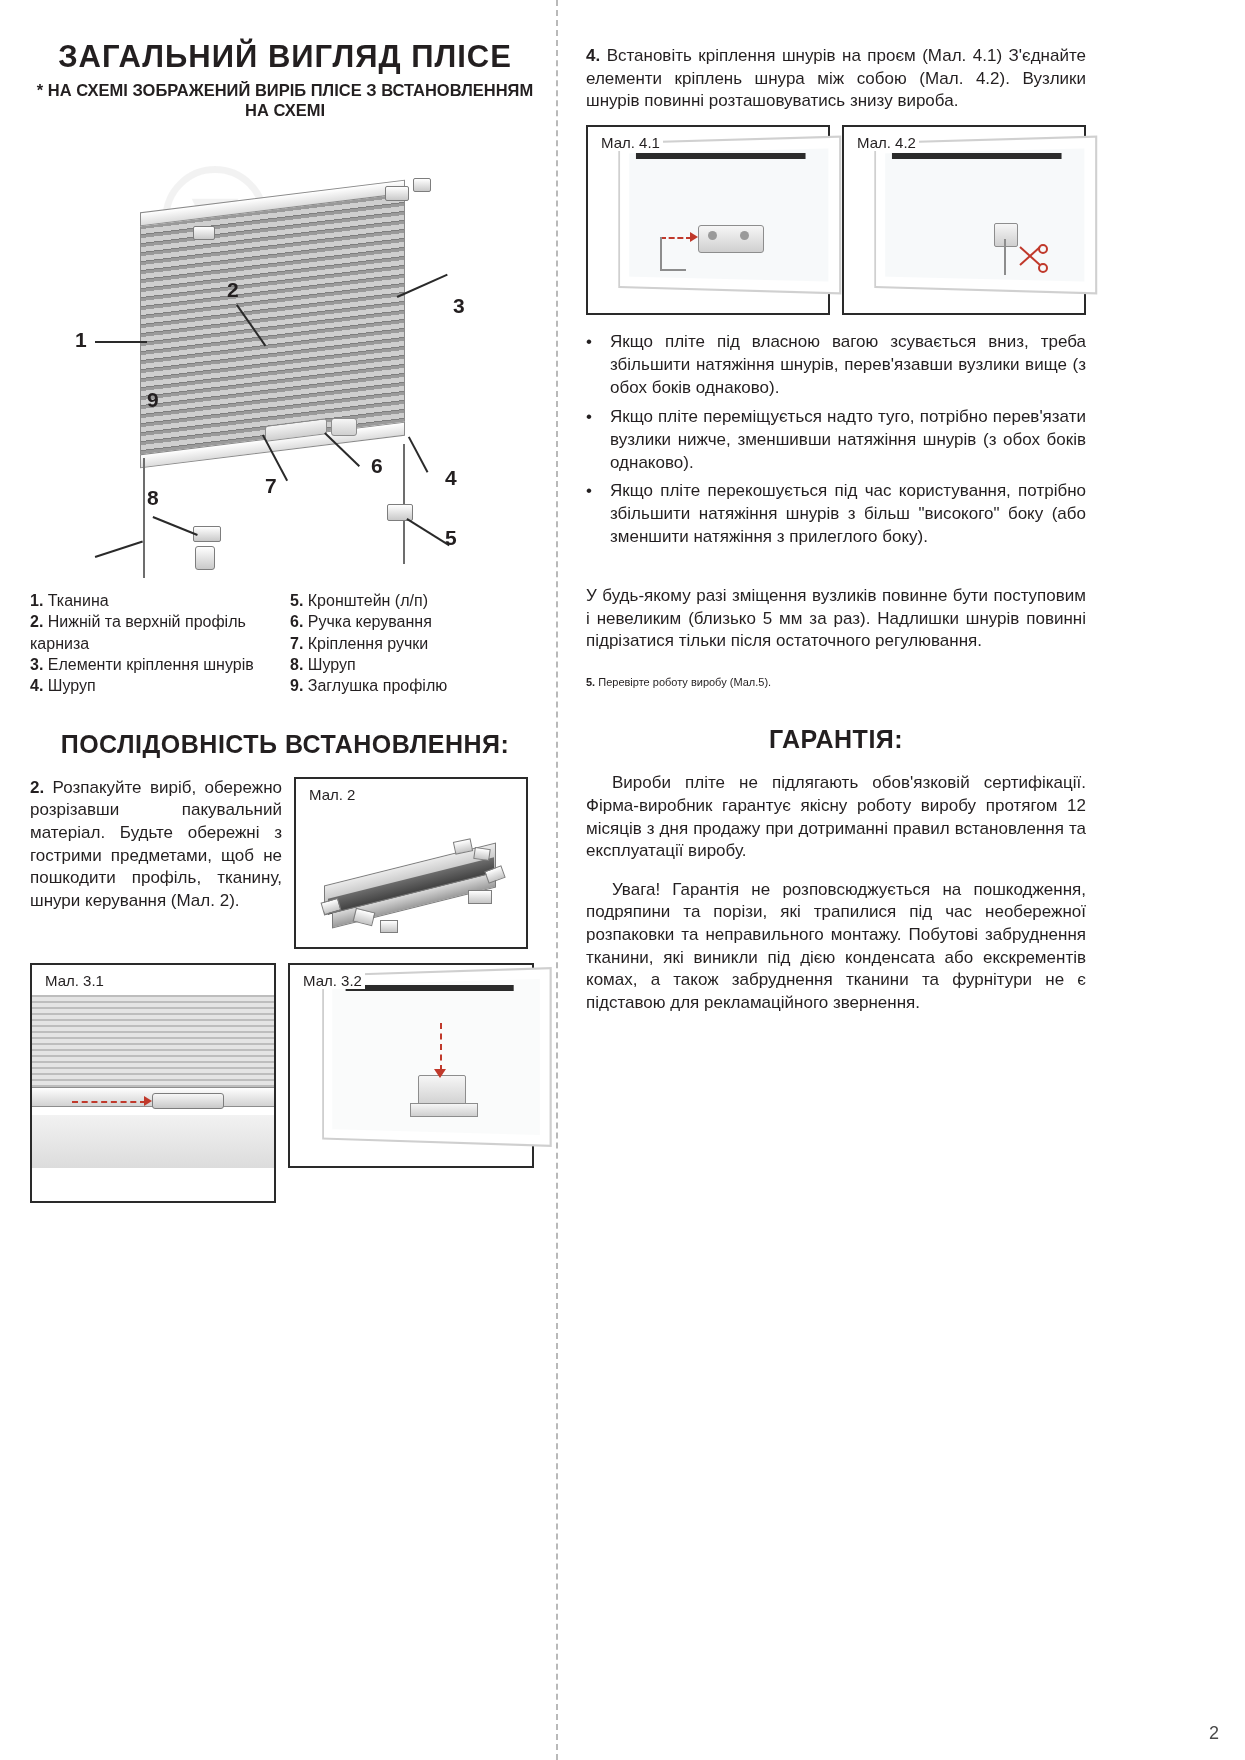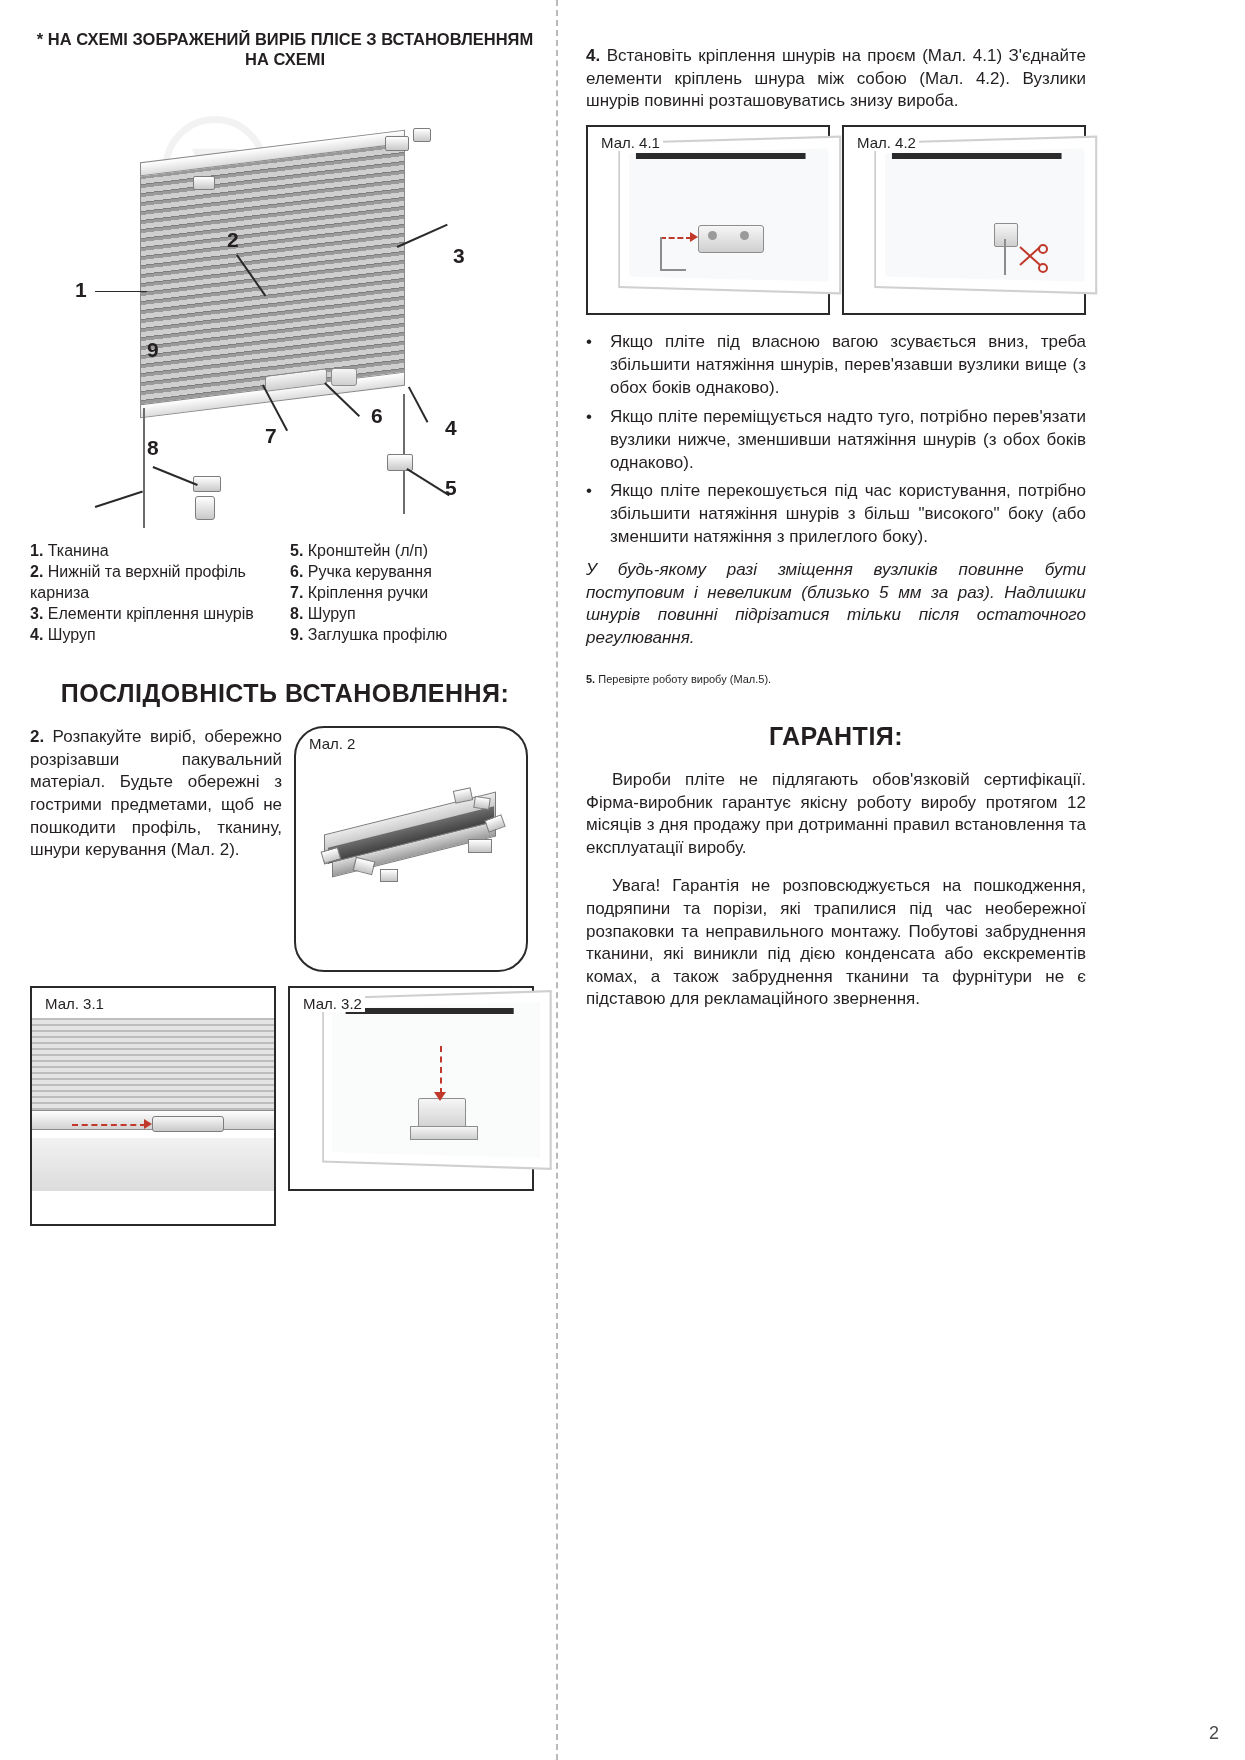--- a/index.html
+++ b/index.html
@@ -169,21 +169,21 @@
     position: absolute;
     left: 10px;
     top: 7px;
     font-size: 15px;
     color: #231f20;
     background: #fff;
     padding: 0 3px;
     z-index: 5;
   }
 
-  .fig2 { width: 234px; height: 246px; border-radius: 30px; }
+  .fig2 { width: 234px; height: 172px; }
   .fig2 .pack {
     position: absolute;
     left: 22px; top: 55px;
     width: 190px; height: 105px;
   }
 
   .fig-row {
     display: flex;
     gap: 12px;
     margin-top: 14px;
@@ -241,20 +241,21 @@
 </style>
 </head>
 <body>
 
 <div class="page">
 
   <div class="divider"></div>
 
   <div class="col-left">
 
+    <h1 class="title">ЗАГАЛЬНИЙ ВИГЛЯД ПЛІСЕ</h1>
     <div class="subtitle">* НА СХЕМІ ЗОБРАЖЕНИЙ ВИРІБ ПЛІСЕ З ВСТАНОВЛЕННЯМ НА СХЕМІ</div>
 
     <div class="diagram-main">
 
       <svg class="watermark" viewBox="0 0 100 120">
         <circle cx="50" cy="45" r="42" fill="none" stroke="#8d8d8d" stroke-width="6"></circle>
         <polygon points="30,28 70,28 50,70" fill="#8d8d8d"></polygon>
         <rect x="46" y="70" width="8" height="44" fill="#8d8d8d"></rect>
       </svg>
 
@@ -404,21 +405,21 @@
       <li>
           <span class="dot">•</span>
           <span class="btxt">Якщо пліте переміщується надто туго, потрібно перев'язати вузлики нижче, зменшивши натяжіння шнурів (з обох боків однаково).</span>
         </li>
       <li>
           <span class="dot">•</span>
           <span class="btxt">Якщо пліте перекошується під час користування, потрібно збільшити натяжіння шнурів з більш "високого" боку (або зменшити натяжіння з прилеглого боку).</span>
         </li>
     </ul>
 
-    <div class="para" style="margin-top:10px;font-style:italic;">У будь-якому разі зміщення вузликів повинне бути поступовим і невеликим (близько 5 мм за раз). Надлишки шнурів повинні підрізатися тільки після остаточного регулювання.</div>
+    <div class="para" style="margin-top:36px;">У будь-якому разі зміщення вузликів повинне бути поступовим і невеликим (близько 5 мм за раз). Надлишки шнурів повинні підрізатися тільки після остаточного регулювання.</div>
 
     <div class="step5wrap">
       <div class="step5text">
         <b>5.</b>
         <span>Перевірте роботу виробу (Мал.5).</span>
       </div>
     </div>
 
     <h2 class="section" style="margin-top:36px;">ГАРАНТІЯ:</h2>
 

